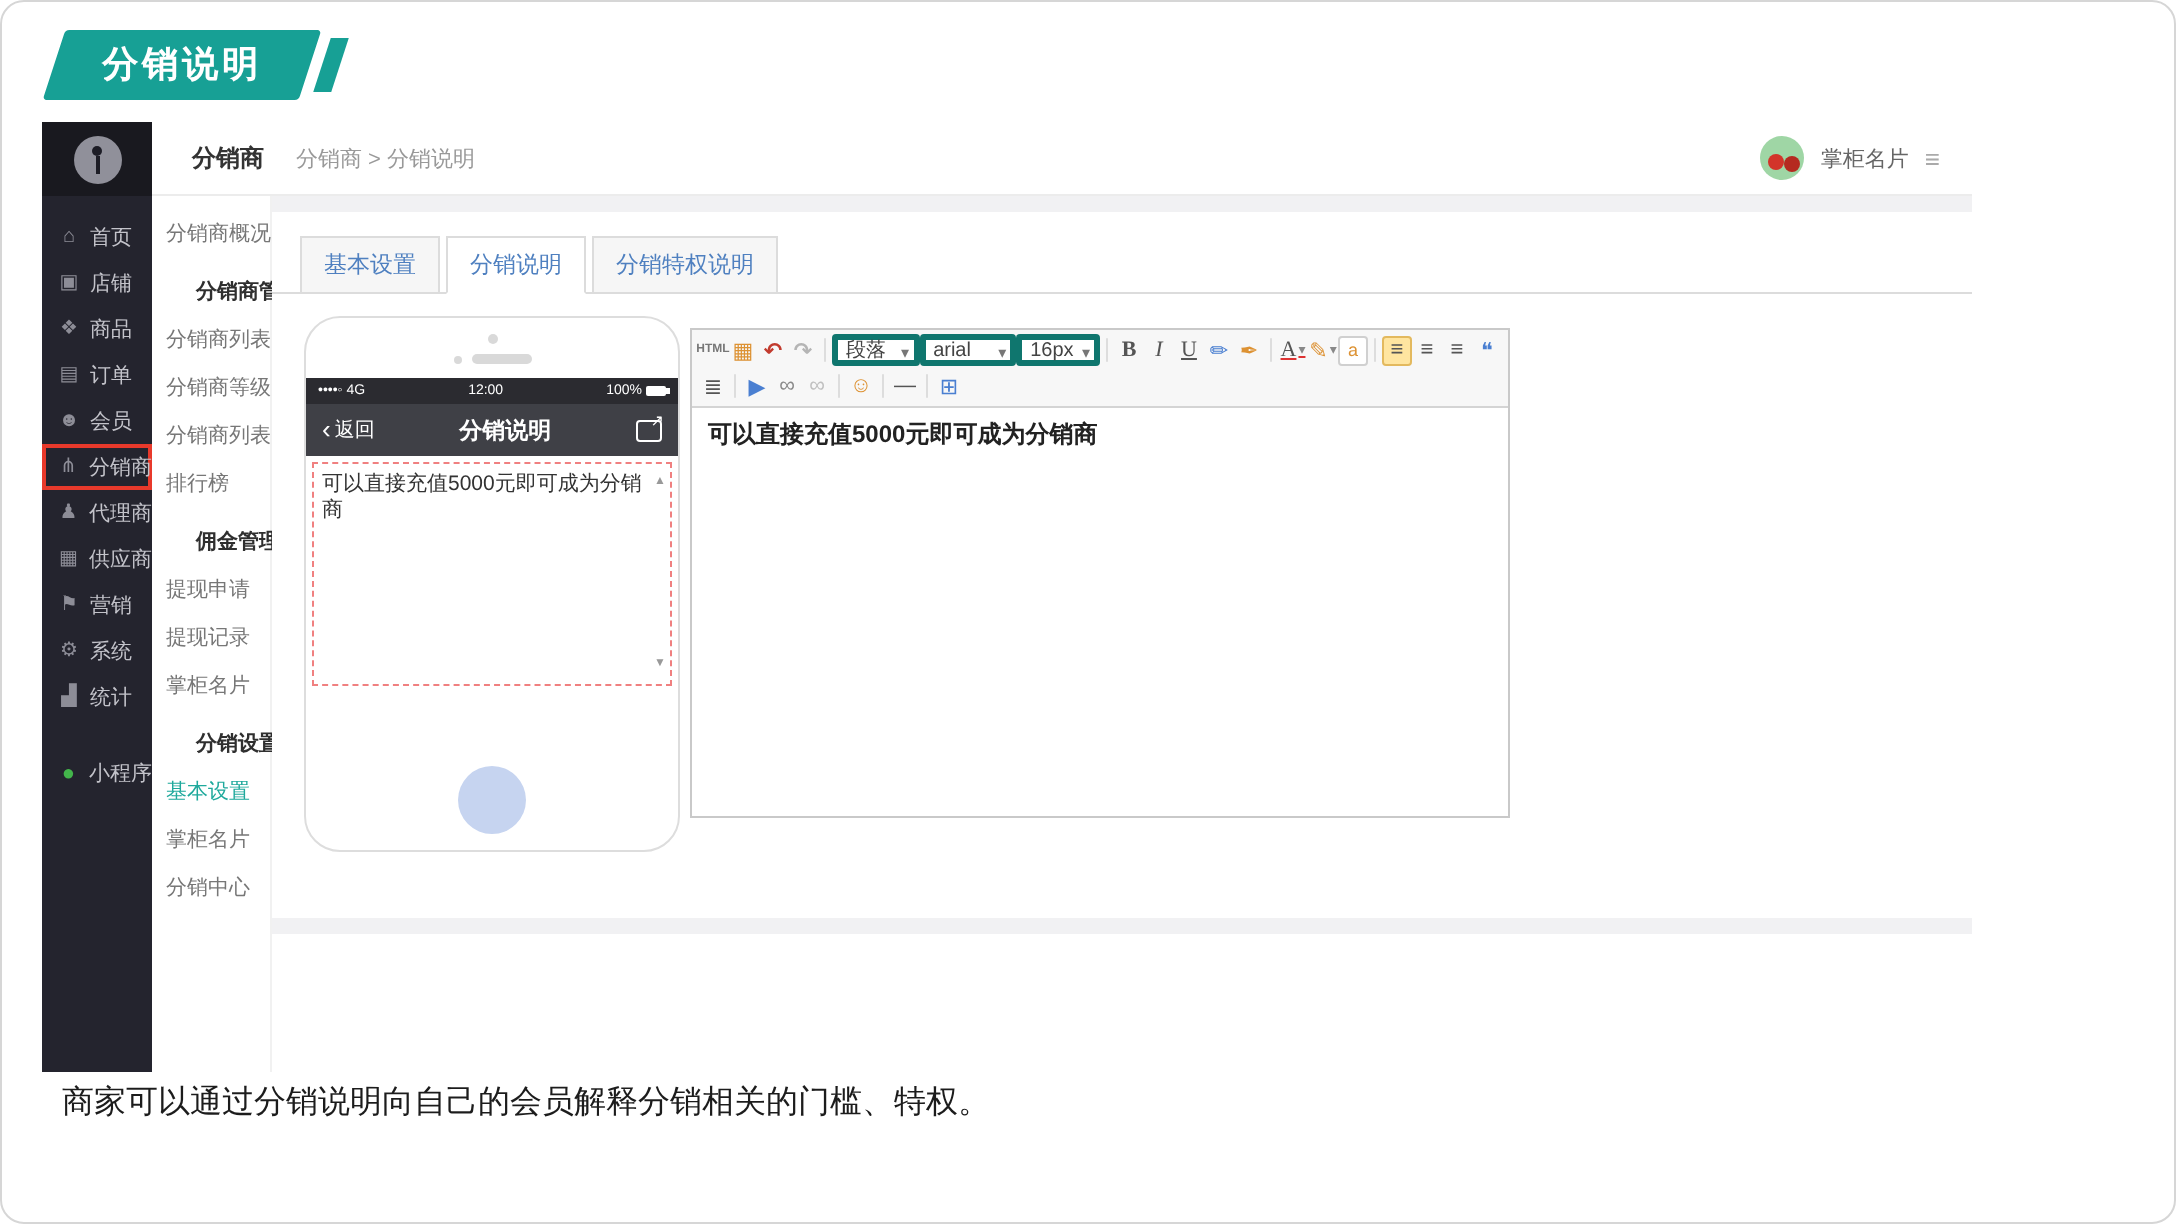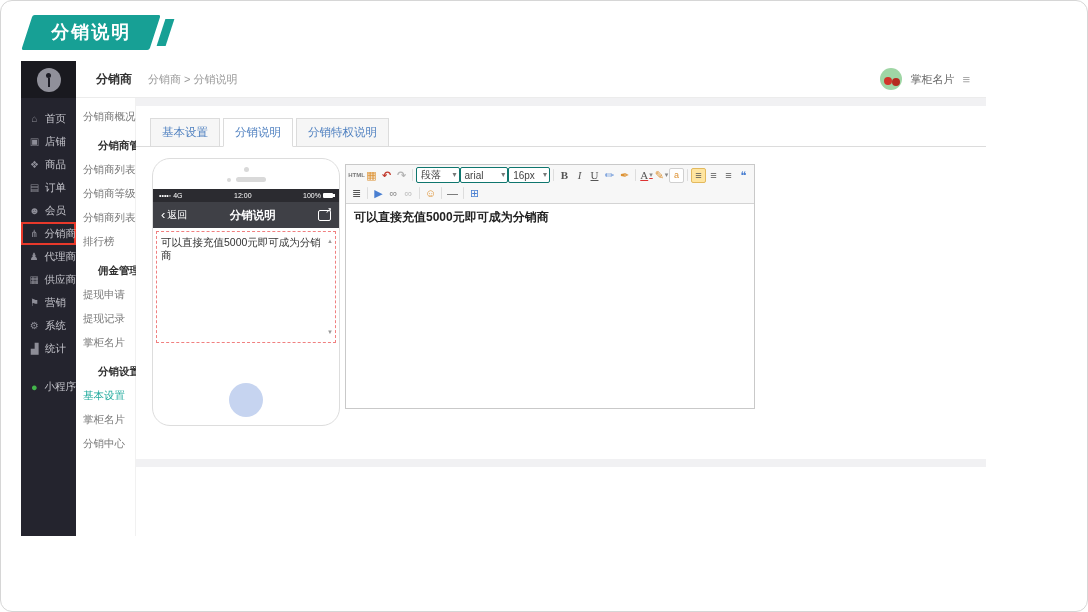--- a/index.html
+++ b/index.html
@@ -94,21 +94,21 @@
 
   
   .editor { position:absolute; left:209px; top:17px; width:410px; height:245px; border:1px solid #c9c9c9;
             display:flex; flex-direction:column; background:#fff; }
   .tb { background:#f7f7f7; border-bottom:1px solid #d4d4d4; padding:1px 3px; }
   .tb-row { display:flex; align-items:center; height:18px; }
   .tb-btn { min-width:15px; height:15px; display:flex; align-items:center; justify-content:center;
             font-size:11px; color:#555; cursor:pointer; border-radius:2px; }
   .tb-btn.tiny { font-size:6px; font-weight:bold; color:#777; letter-spacing:0; }
   .tb-btn.sep { min-width:1px; width:1px; height:12px; background:#ddd; margin:0 3px; cursor:default; }
-  .tb-btn.dd { border:1px solid #0f766e; background:#fff; height:16px; font-size:10px; color:#444;
+  .tb-btn.dd { border:3px solid #0f766e; background:#fff; height:16px; font-size:10px; color:#444;
                justify-content:flex-start; padding:0 12px 0 4px; position:relative; }
   .tb-btn.dd::after { content:"▾"; position:absolute; right:2px; top:2px; font-size:8px; color:#777; }
   .w-para { width:48px; } .w-font { width:54px; } .w-size { width:46px; }
   .serif { font-family:"Liberation Serif","DejaVu Serif",serif; }
   .bold { font-weight:bold; } .italic { font-style:italic; } .underline { text-decoration:underline; }
   .c-orange { color:#dd9233; } .c-red { color:#c23b2e; } .c-blue { color:#4a7fd1; }
   .c-gray { color:#8a8a8a; } .c-light { color:#c0c0c0; } .c-lightgray { color:#b5b5b5; }
   .boxed { border:1px solid #d0d0d0; background:#fff; font-size:9px; }
   .caret::after { content:"▾"; font-size:7px; color:#888; margin-left:1px; }
   [data-name="font-color-icon"] { text-decoration:underline; text-decoration-color:#d33; }
@@ -367,14 +367,15 @@
               <div class="ed-content" data-name="editor-content">可以直接充值5000元即可成为分销商</div>
             </div>
 
           </div>
         </div>
       </div>
     </div>
 
   </div>
 
+  <div class="caption" data-name="page-caption">商家可以通过分销说明向自己的会员解释分销相关的门槛、特权。</div>
 
 </div>
 
 </body></html>

